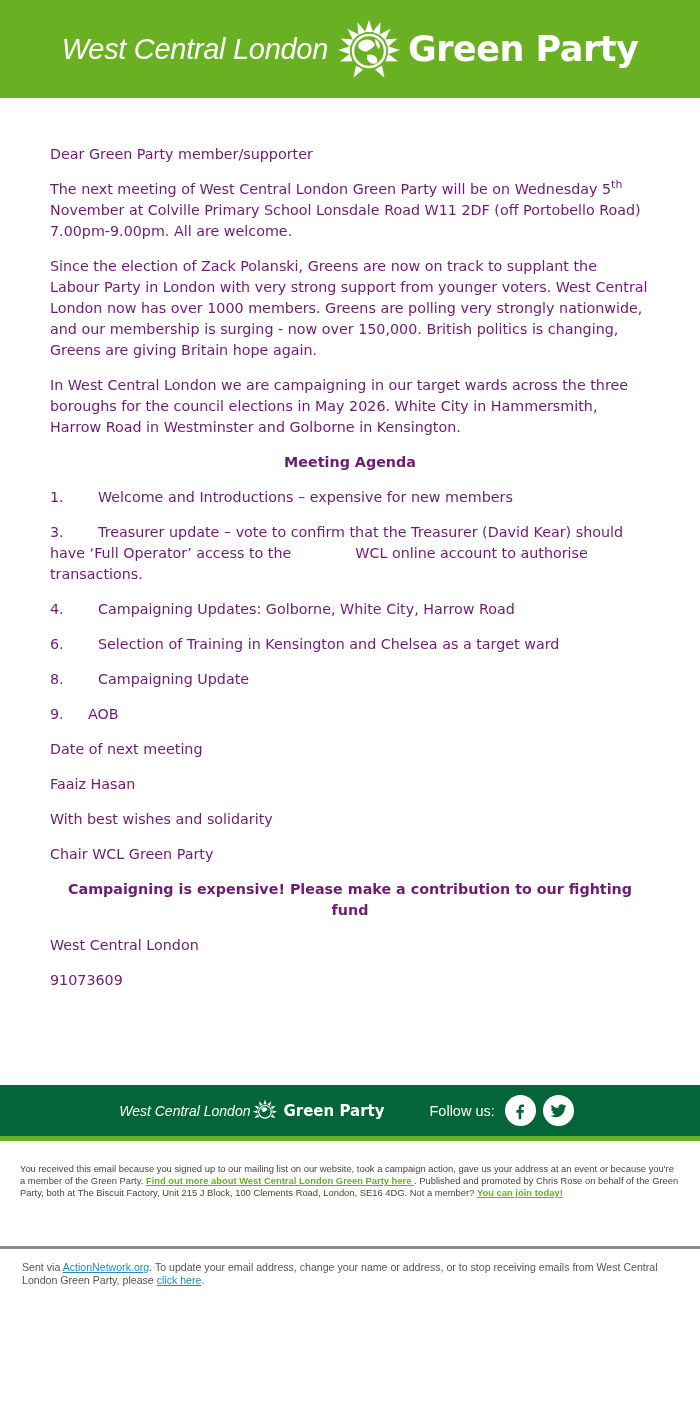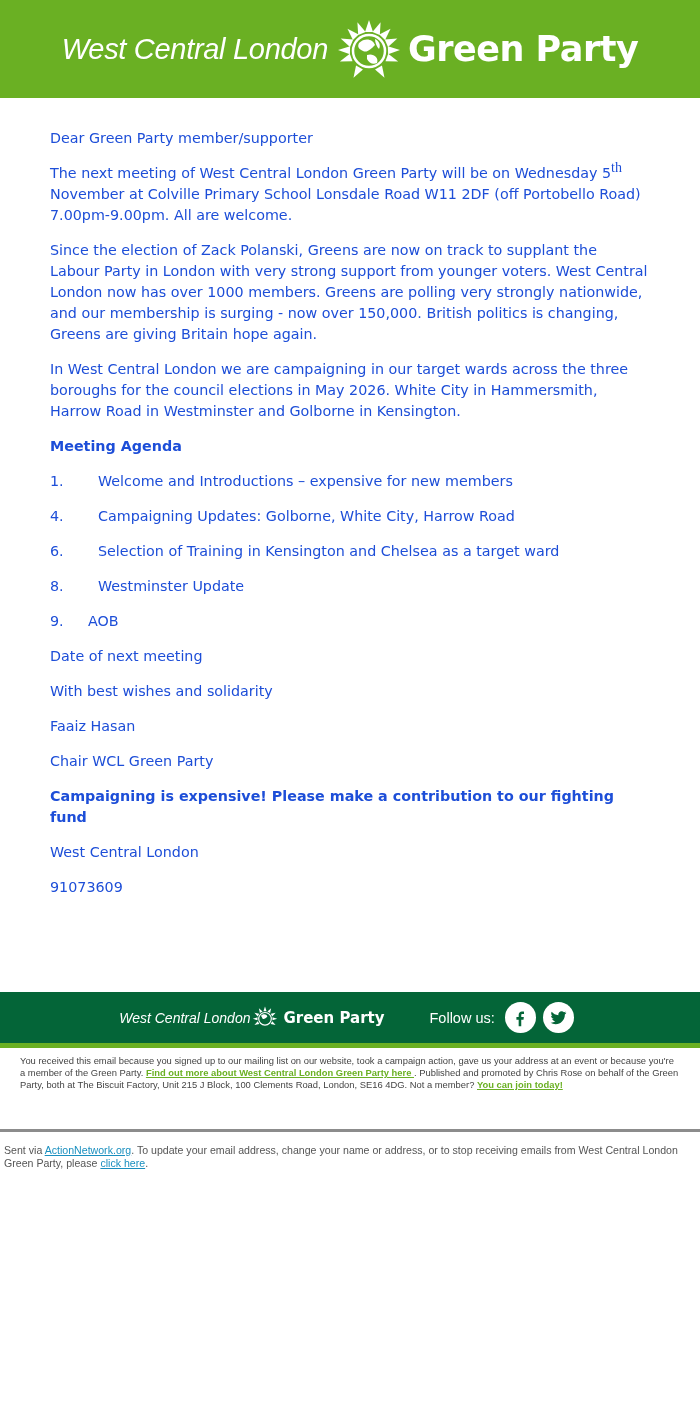--- a/index.html
+++ b/index.html
@@ -8,45 +8,45 @@
 
     .header {
       width: 700px; height: 98px; background: #6ab023;
       display: flex; align-items: center; justify-content: center;
       color: #ffffff;
     }
     .header .wcl { font-family: "Liberation Sans", sans-serif; font-style: italic; font-size: 29px; margin-right: 8px; letter-spacing: -0.3px; }
     .header .gp { font-family: "DejaVu Sans", sans-serif; font-weight: bold; font-size: 35px; margin-left: 6px; letter-spacing: -0.5px; }
     .logo { display: inline-block; width: 66px; height: 66px; }
 
-    .content { padding: 30px 50px 0 50px; font-size: 14.3px; line-height: 21px; color: #1d4ed8; }
+    .content { padding: 30px 50px 0 50px; font-size: 14.3px; line-height: 21px; color: #701a75; margin-top: 16px; }
     .content p { margin-bottom: 14px; }
-    .content p.b { font-weight: bold; }
-    .content sup { font-size: 14px; line-height: 0; vertical-align: super; font-family: Liberation Serif, serif; }
+    .content p.b { font-weight: bold; text-align: center; }
+    .content sup { font-size: 11px; line-height: 0; vertical-align: super; }
     .num { display: inline-block; width: 48px; }
     .num.short { width: 38px; }
     .gap { display: inline-block; width: 64px; }
 
     .spacer { height: 80px; }
 
     .footer-bar {
       width: 700px; height: 48px; background: #046538;
       display: flex; align-items: center; justify-content: center;
       color: #ffffff; border-bottom: 5px solid #6ab023; height: 56px;
     }
     .footer-bar .fwcl { font-family: "Liberation Sans", sans-serif; font-style: italic; font-size: 14px; }
     .footer-bar .fgp { font-family: "DejaVu Sans", sans-serif; font-weight: bold; font-size: 15px; margin-left: 3px; }
     .flogo { display: inline-block; width: 26px; height: 26px; margin: 0 2px; }
     .follow { font-family: "Liberation Sans", sans-serif; font-size: 14.5px; margin-left: 45px; margin-right: 10px; }
     .social { width: 31px; height: 31px; border-radius: 50%; background: #ffffff; display: inline-flex; align-items: center; justify-content: center; margin-right: 7px; }
 
-    .legal { padding: 7px 20px 10px 20px; font-family: "Liberation Sans", sans-serif; font-size: 9.4px; line-height: 12px; color: #444444; border-bottom: 3px solid #8c8c8c; height: 84px; }
+    .legal { padding: 22px 20px 10px 20px; font-family: "Liberation Sans", sans-serif; font-size: 9.4px; line-height: 12px; color: #444444; border-bottom: 3px solid #8c8c8c; height: 108px; }
     .legal a { color: #6ab023; font-weight: bold; text-decoration: underline; }
 
-    .sent { padding: 12px 4px; font-family: "Liberation Sans", sans-serif; font-size: 10.6px; line-height: 13px; color: #555555; }
+    .sent { padding: 12px 22px; font-family: "Liberation Sans", sans-serif; font-size: 10.6px; line-height: 13px; color: #555555; }
     .sent a { color: #1a8fbf; text-decoration: underline; }
   </style>
 </head>
 <body>
 
 <div class="header">
   <span class="wcl">West Central London</span>
   <span class="logo">
     <svg viewBox="0 0 66 66" width="66" height="66">
       <g fill="#ffffff">
@@ -76,28 +76,29 @@
 </div>
 
 <div class="content">
   <p>Dear Green Party member/supporter</p>
   <p><span>The next meeting of West Central London Green Party will be on Wednesday 5</span><sup>th</sup><span> November at Colville Primary School Lonsdale Road W11 2DF (off Portobello Road) 7.00pm-9.00pm. All are welcome.</span></p>
   <p>Since the election of Zack Polanski, Greens are now on track to supplant the Labour Party in London with very strong support from younger voters. West Central London now has over 1000 members. Greens are polling very strongly nationwide, and our membership is surging - now over 150,000. British politics is changing, Greens are giving Britain hope again.</p>
   <p>In West Central London we are campaigning in our target wards across the three boroughs for the council elections in May 2026. White City in Hammersmith, Harrow Road in Westminster and Golborne in Kensington.</p>
   <p class="b">Meeting Agenda</p>
 
   <p><span class="num">1.</span><span>Welcome and Introductions – expensive for new members</span></p>
+  <p><span class="num">3.</span><span>Treasurer update – vote to confirm that the Treasurer (David Kear) should have ‘Full Operator’ access to the</span><span class="gap"></span><span>WCL online account to authorise transactions.</span></p>
   <p><span class="num">4.</span><span>Campaigning Updates: Golborne, White City, Harrow Road</span></p>
   <p><span class="num">6.</span><span>Selection of Training in Kensington and Chelsea as a target ward</span></p>
-  <p><span class="num">8.</span><span>Westminster Update</span></p>
+  <p><span class="num">8.</span><span>Campaigning Update</span></p>
   <p><span class="num short">9.</span><span>AOB</span></p>
 
   <p>Date of next meeting</p>
+  <p>Faaiz Hasan</p>
   <p>With best wishes and solidarity</p>
-  <p>Faaiz Hasan</p>
   <p>Chair WCL Green Party</p>
   <p class="b">Campaigning is expensive! Please make a contribution to our fighting fund</p>
   <p>West Central London</p>
   <p>91073609</p>
 </div>
 
 <div class="spacer"></div>
 
 <div class="footer-bar">
   <span class="fwcl">West Central London</span>

